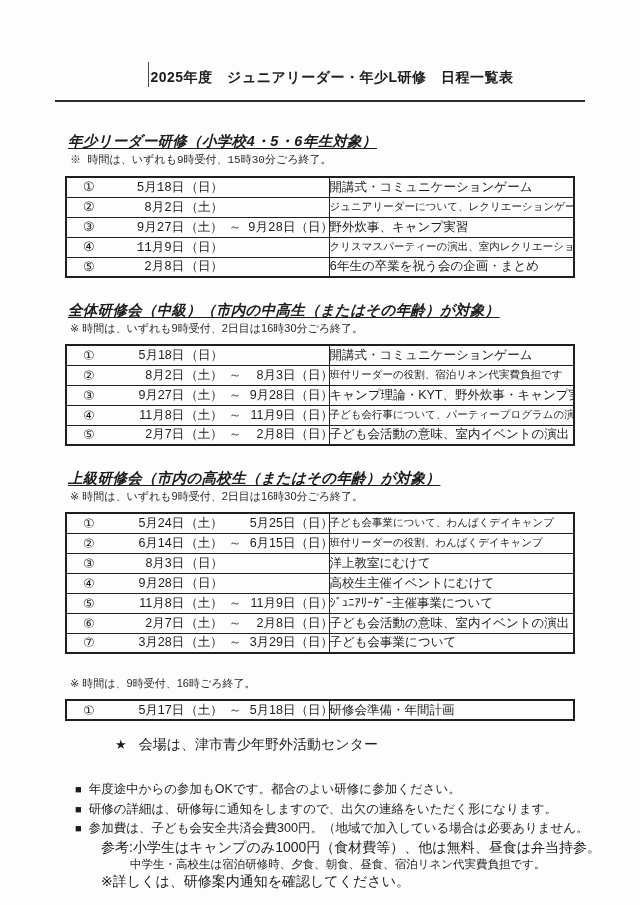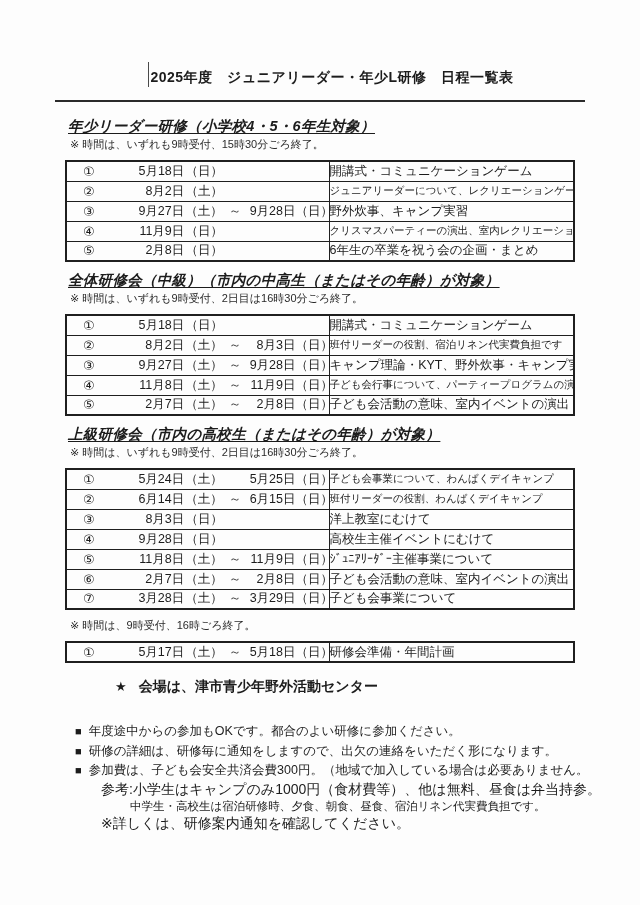--- a/index.html
+++ b/index.html
@@ -15,22 +15,22 @@
 
   .title-line { text-align: center; padding-left: 22px; white-space: nowrap; }
   .caret {
     display: inline-block; width: 1px; height: 25px;
     background: #4a4a4a; vertical-align: -5px; margin-right: 1px;
   }
   .title { font-size: 14px; font-weight: bold; letter-spacing: 0.5px; }
 
   .hr { border: none; border-top: 2px solid #2b2b2b; margin: 13px 0 0 0; width: 530px; }
 
-  .section { margin-top: 8px; }
-  .section.first { margin-top: 14px; }
+  .section { margin-top: 22px; }
+  .section.first { margin-top: 30px; font-family: Liberation Mono, monospace; }
   .sec-heading {
     margin-left: 13px;
     font-size: 14.5px; font-weight: bold; font-style: italic;
     text-decoration: underline; text-underline-offset: 2px;
     letter-spacing: 0.3px; line-height: 20px;
     white-space: nowrap;
   }
   .sec-note { margin: 1px 0 0 15px; font-size: 11px; line-height: 15px; color: #2a2a2a; white-space: nowrap; }
 
   table.sched {
@@ -43,21 +43,21 @@
   .dcf { display: flex; align-items: center; white-space: nowrap; }
   .dcf .num { width: 44px; text-align: center; font-size: 13px; }
   .dcf .d1  { width: 74px; text-align: right; font-size: 12.5px; }
   .dcf .dy  { width: 40px; text-align: center; font-size: 12.5px; }
   .dcf .tl  { width: 22px; text-align: center; font-size: 12.5px; }
   .dcf .d2  { width: 50px; text-align: right; font-size: 12.5px; }
   .dcf .dy2 { width: 33px; text-align: center; font-size: 12.5px; }
   td.ct { font-size: 12.5px; padding: 0 2px 0 4px; white-space: nowrap; overflow: hidden; }
   td.ct.sm { font-size: 10.5px; }
 
-  .venue { margin: 15px 0 0 60px; font-size: 14px; font-weight: bold; white-space: nowrap; }
+  .venue { margin: 15px 0 0 60px; font-size: 14px; font-weight: normal; white-space: nowrap; }
   .venue .star { margin-right: 12px; font-size: 13px; }
 
   .footer { margin: 26px 0 0 20px; }
   .fline { font-size: 12.5px; line-height: 19.5px; white-space: nowrap; }
   .fline .bullet { font-size: 11px; margin-right: 7px; }
   .fline.f1 { padding-left: 26px; font-size: 14px; line-height: 17px; }
   .fline.f2 { padding-left: 55px; font-size: 11.5px; line-height: 17px; }
 </style>
 </head>
 <body>

